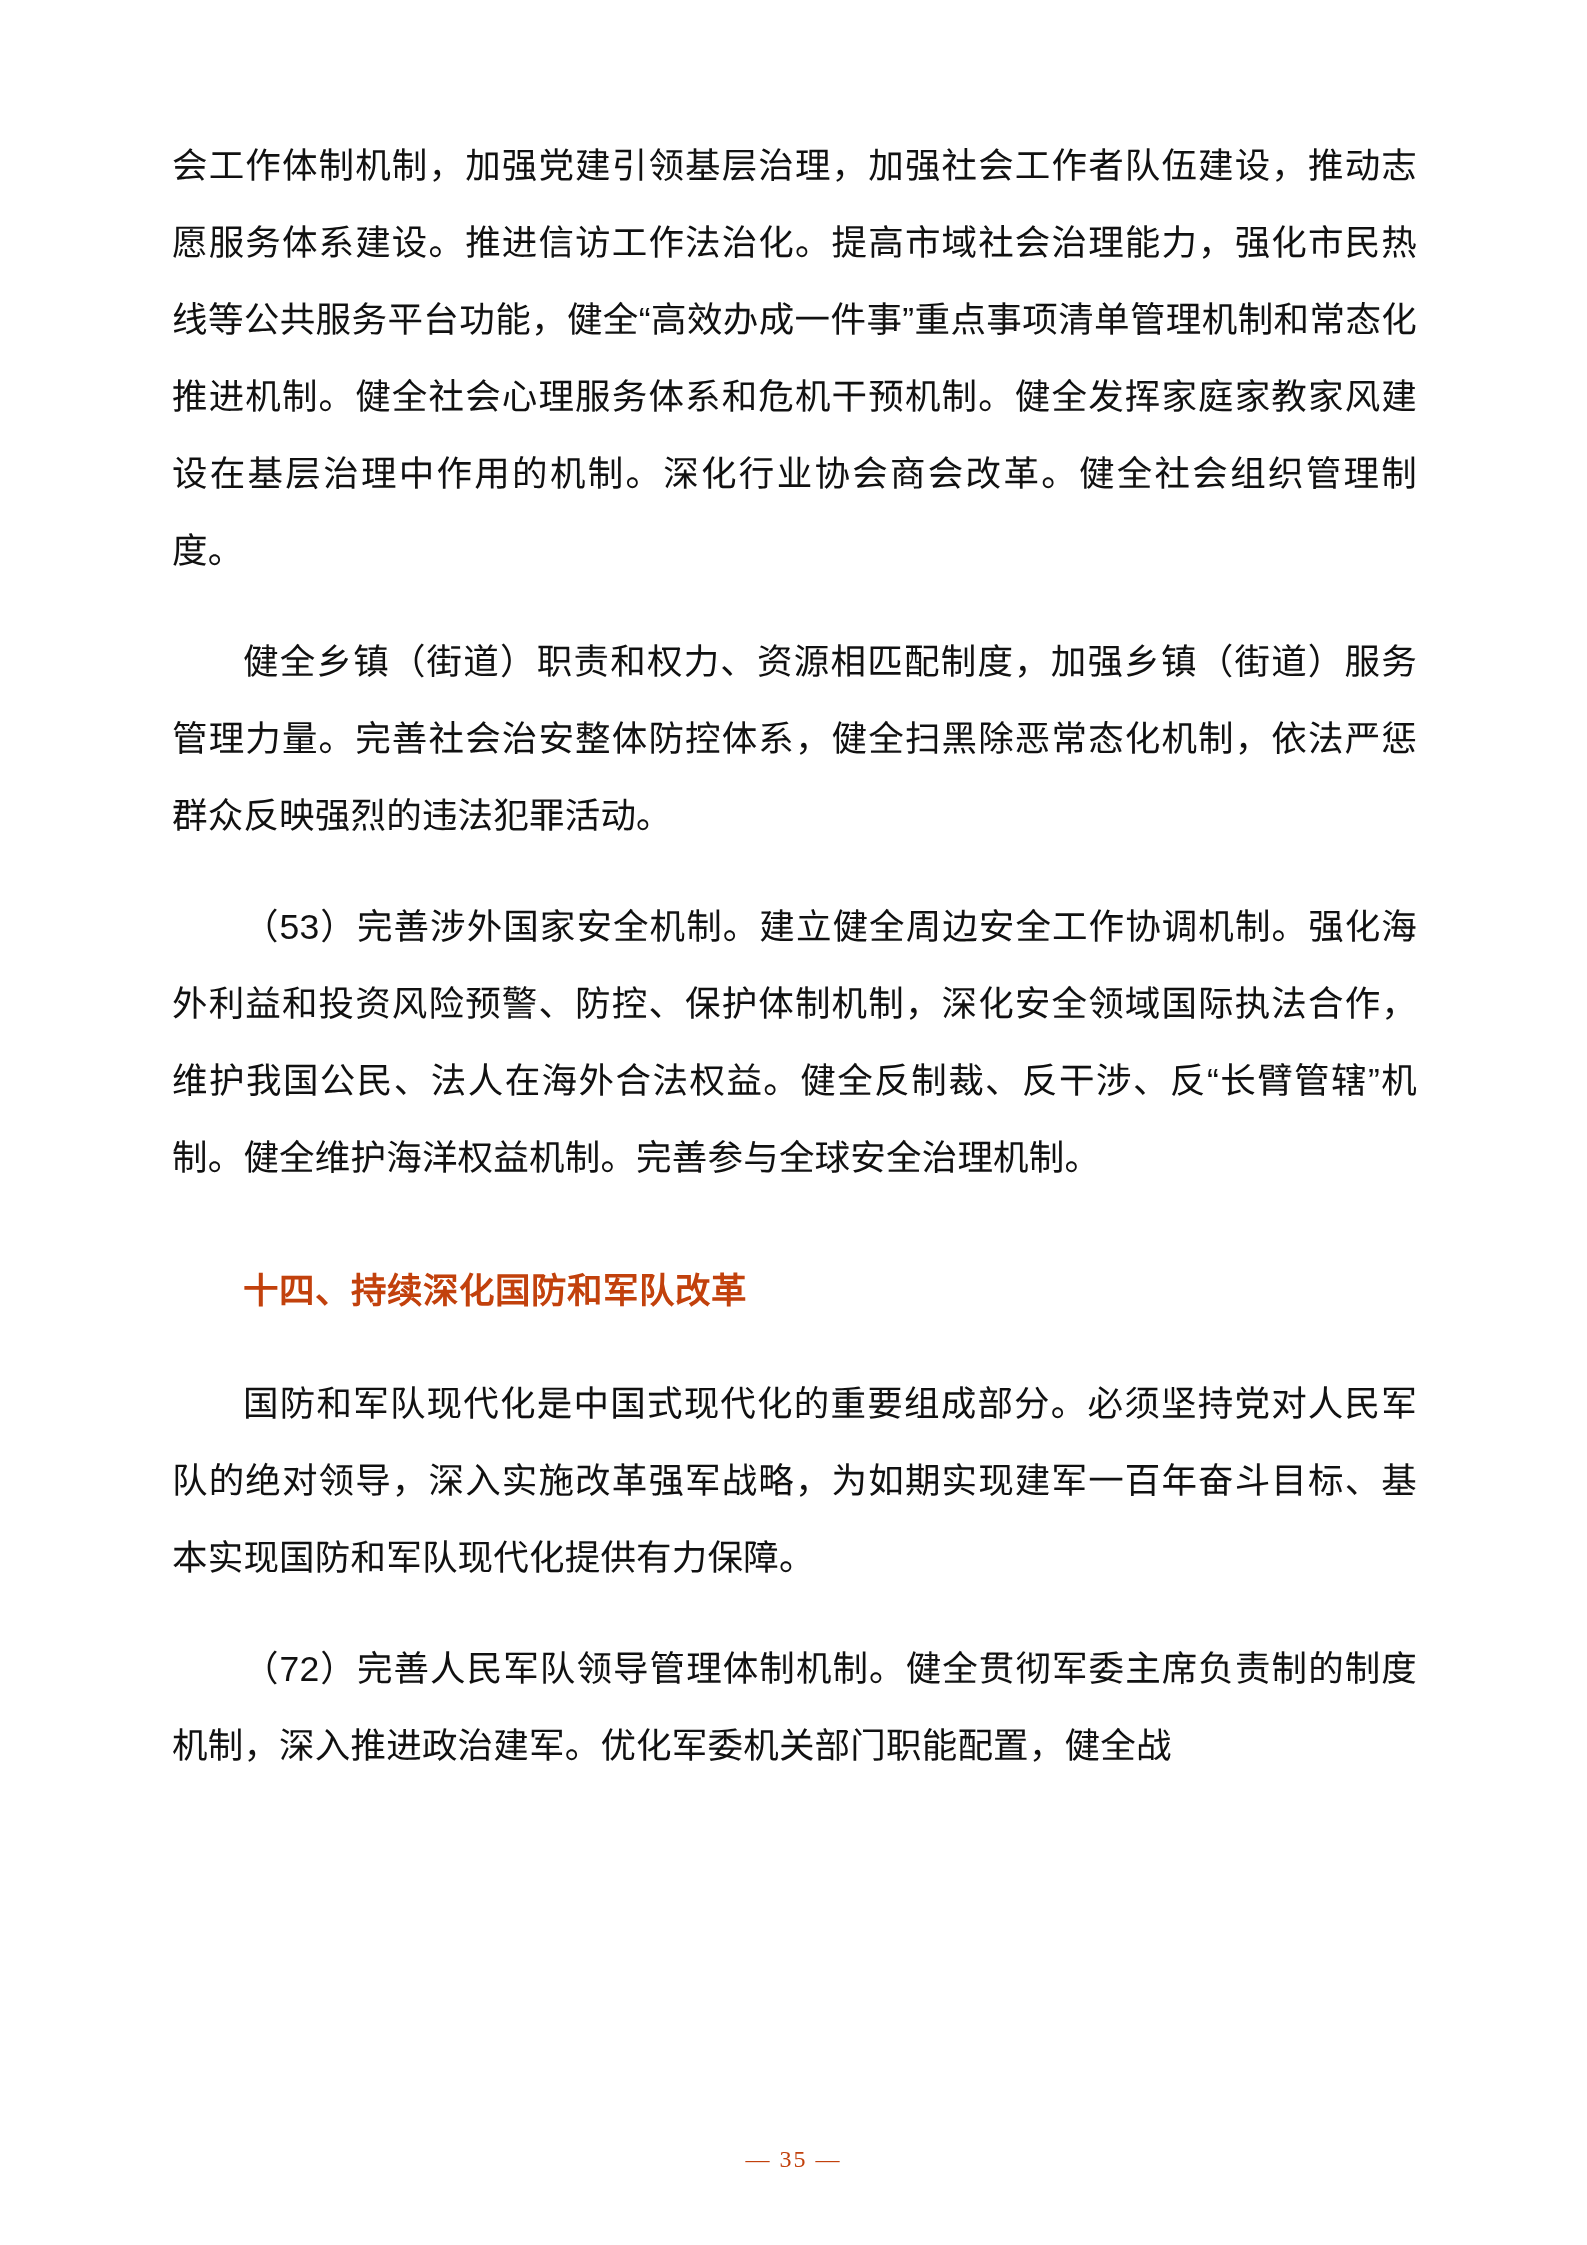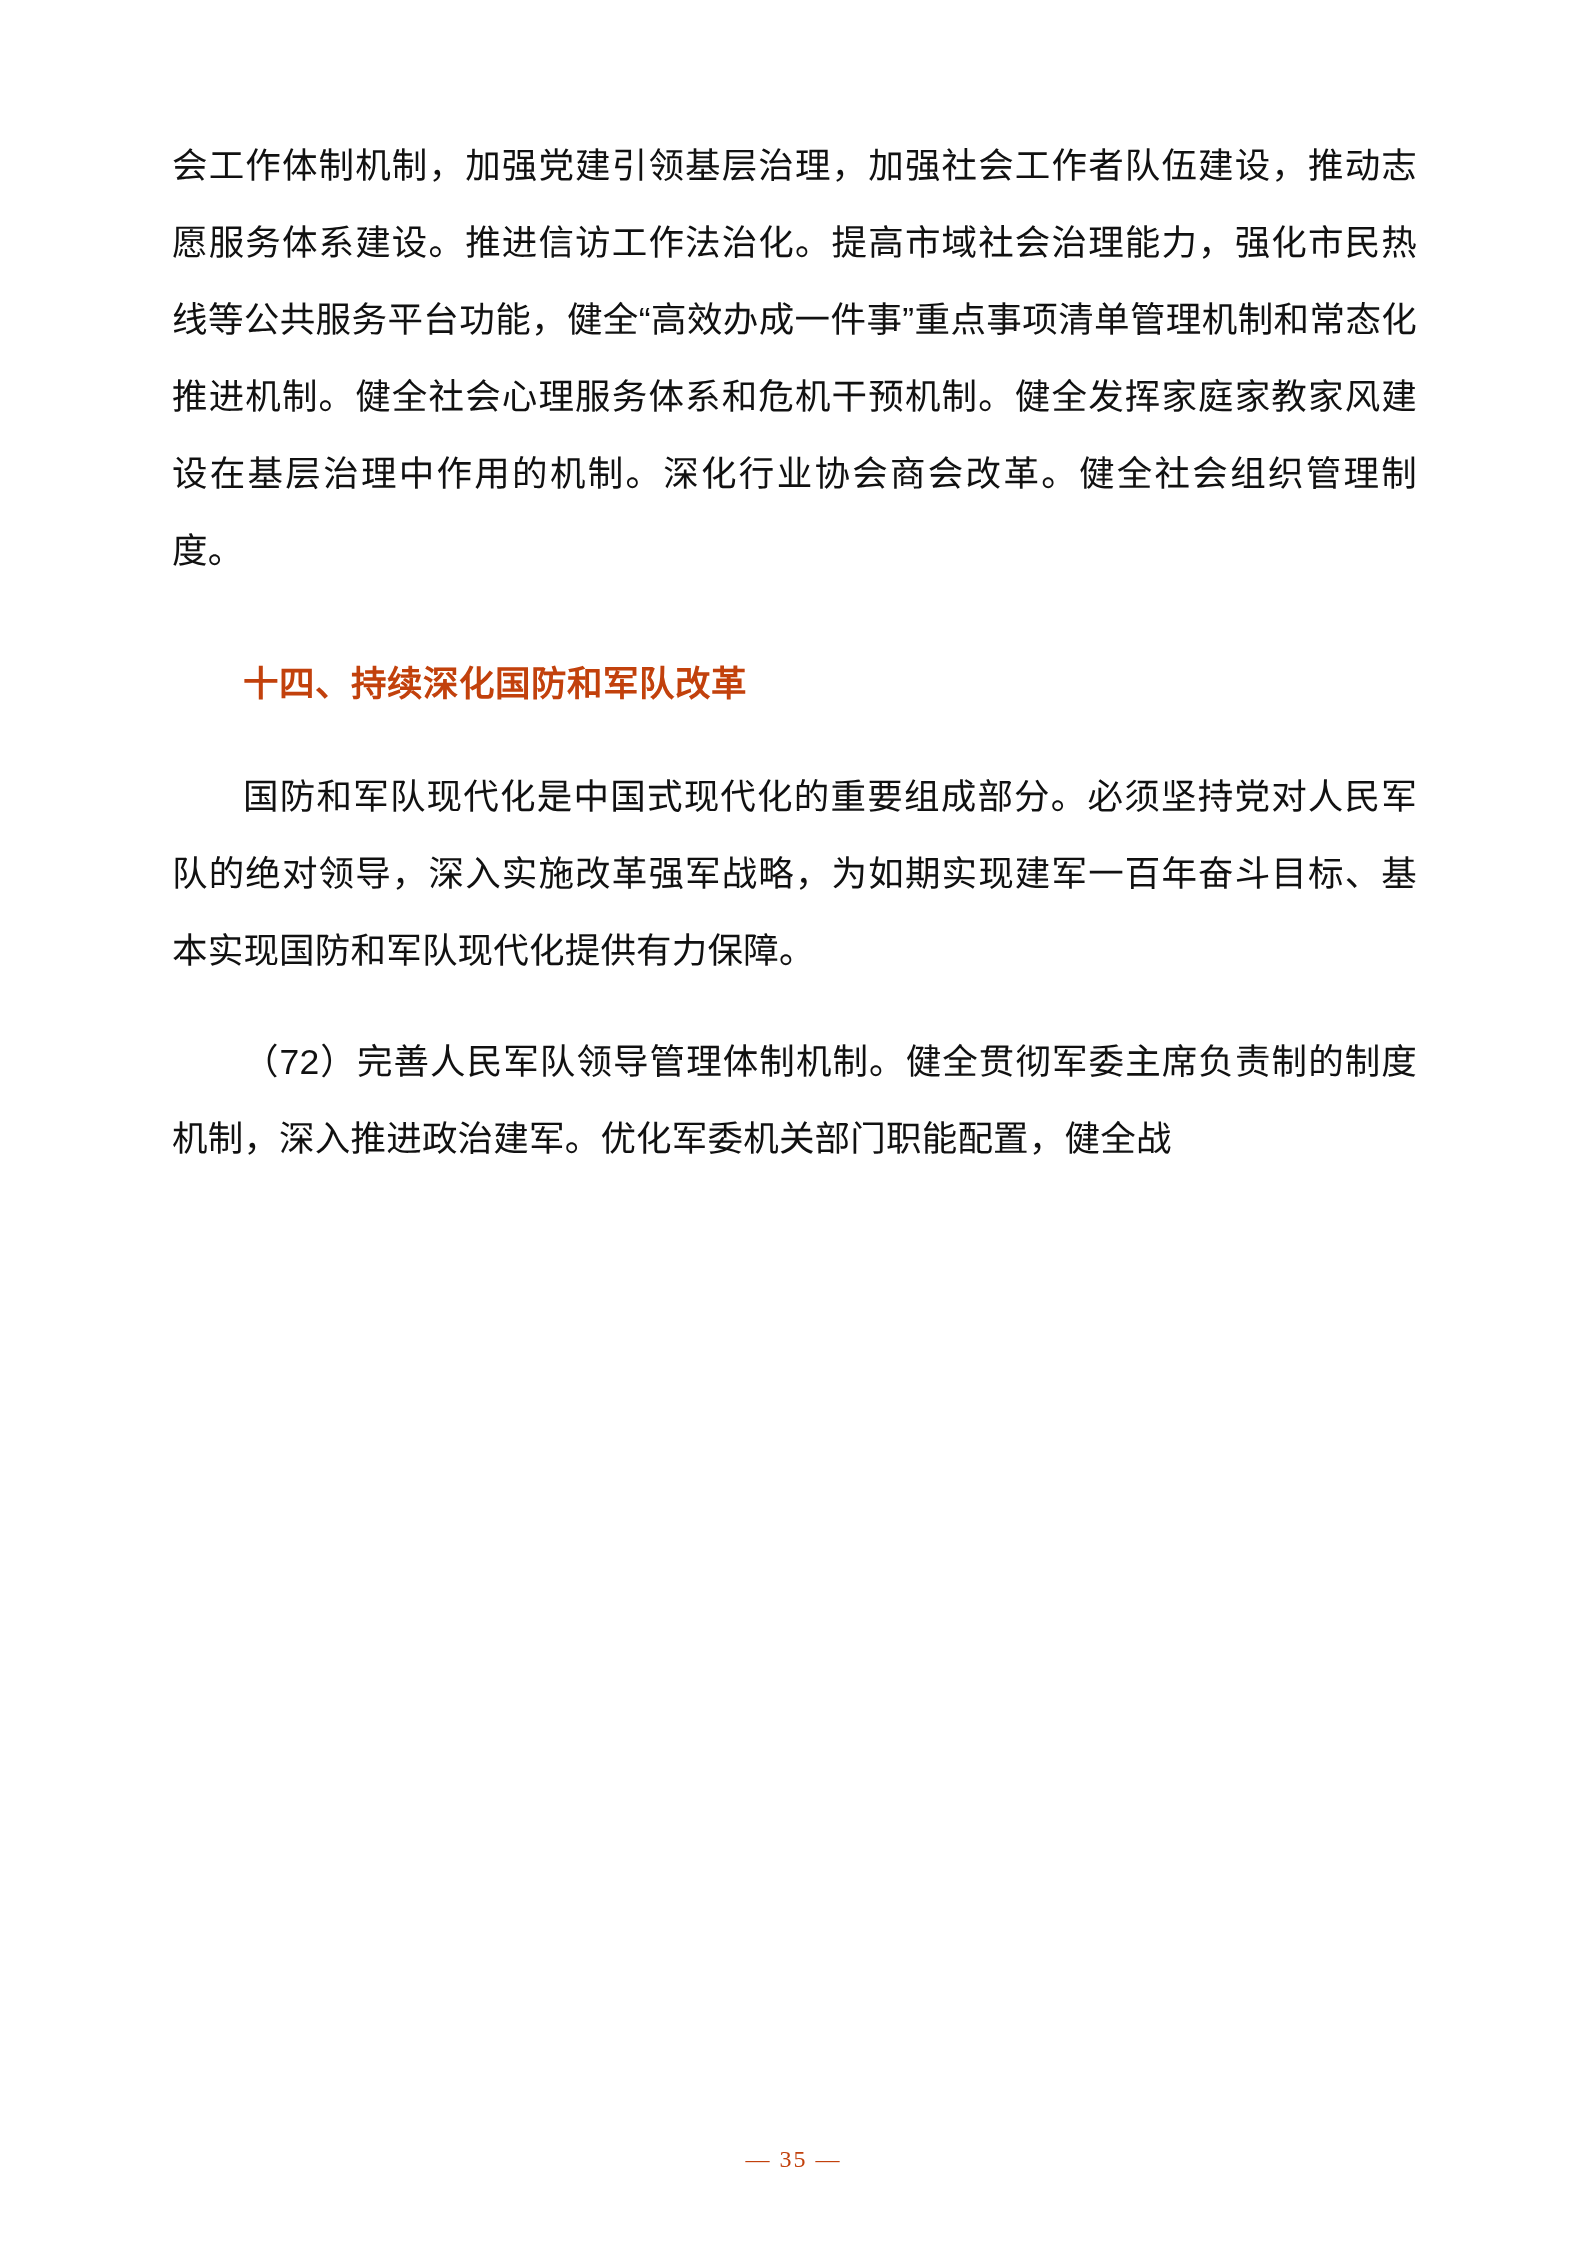--- a/index.html
+++ b/index.html
@@ -63,21 +63,23 @@
   }
 </style>
 </head>
 <body>
 
 <div class="page">
   <div class="content">
 
     <p class="body-text cont">会工作体制机制，加强党建引领基层治理，加强社会工作者队伍建设，推动志愿服务体系建设。推进信访工作法治化。提高市域社会治理能力，强化市民热线等公共服务平台功能，健全“高效办成一件事”重点事项清单管理机制和常态化推进机制。健全社会心理服务体系和危机干预机制。健全发挥家庭家教家风建设在基层治理中作用的机制。深化行业协会商会改革。健全社会组织管理制度。</p>
 
+    <p class="body-text indent">健全乡镇（街道）职责和权力、资源相匹配制度，加强乡镇（街道）服务管理力量。完善社会治安整体防控体系，健全扫黑除恶常态化机制，依法严惩群众反映强烈的违法犯罪活动。</p>
 
+    <p class="body-text indent">（53）完善涉外国家安全机制。建立健全周边安全工作协调机制。强化海外利益和投资风险预警、防控、保护体制机制，深化安全领域国际执法合作，维护我国公民、法人在海外合法权益。健全反制裁、反干涉、反“长臂管辖”机制。健全维护海洋权益机制。完善参与全球安全治理机制。</p>
 
     <h2 class="section-heading">十四、持续深化国防和军队改革</h2>
 
     <p class="body-text indent">国防和军队现代化是中国式现代化的重要组成部分。必须坚持党对人民军队的绝对领导，深入实施改革强军战略，为如期实现建军一百年奋斗目标、基本实现国防和军队现代化提供有力保障。</p>
 
     <p class="body-text indent">（72）完善人民军队领导管理体制机制。健全贯彻军委主席负责制的制度机制，深入推进政治建军。优化军委机关部门职能配置，健全战</p>
 
   </div>
 
   <div class="page-number">— 35 —</div>

